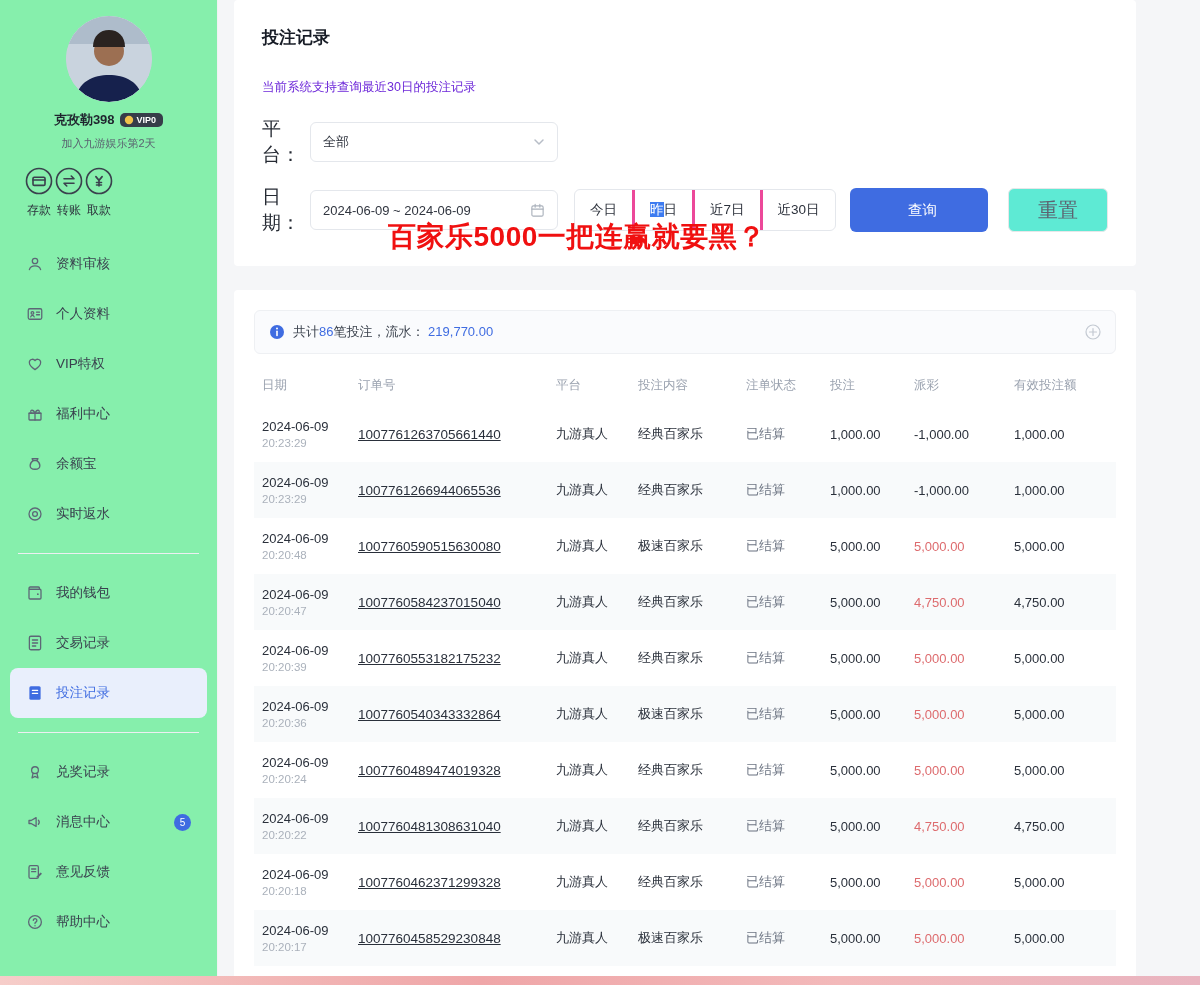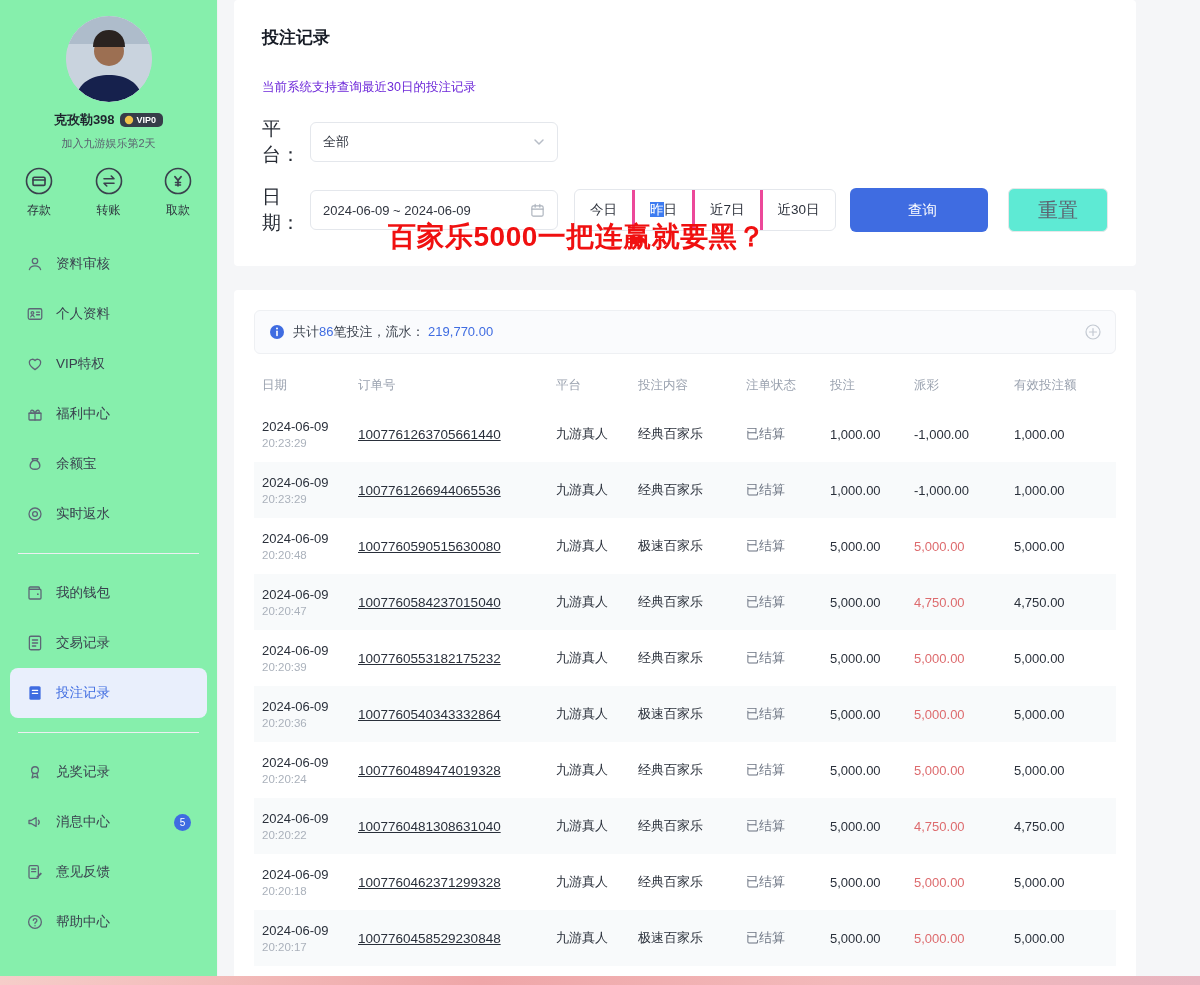--- a/index.html
+++ b/index.html
@@ -8,21 +8,21 @@
   body{font-family:"Liberation Sans","DejaVu Sans",sans-serif;background:#f5f6f8;position:relative;overflow:hidden;}
 
   
   .sidebar{position:absolute;left:0;top:0;width:218px;height:985px;background:#86efac;border-right:1px solid #f1f2f4;z-index:2;}
   .profile{text-align:center;padding-top:16px;}
   .avatar{width:86px;height:86px;margin:0 auto;border-radius:50%;overflow:hidden;background:#c9d3de;}
   .name-row{margin-top:9px;display:flex;align-items:center;justify-content:center;gap:5px;}
   .uname{font-size:13px;font-weight:bold;color:#1f242e;}
   .vip{display:inline-flex;align-items:center;gap:3px;background:#363d49;color:#fff;font-size:9px;font-weight:bold;padding:2px 7px 2px 4px;border-radius:5px;}
   .join{margin-top:7px;font-size:11px;color:#5a6270;}
-  .quick-actions{display:flex;justify-content:space-between;padding:15px 24px 6px;}
+  .quick-actions{display:flex;justify-content:flex-start;padding:15px 24px 6px;}
   .qa{display:flex;flex-direction:column;align-items:center;gap:6px;cursor:pointer;}
   .qa-icon{display:flex;color:#3a414d;}
   .qa-label{font-size:12px;color:#2c323c;}
   .menu{padding:14px 10px 0;}
   .menu-item{display:flex;align-items:center;gap:12px;height:50px;padding:0 16px;border-radius:8px;font-size:13.5px;color:#39414e;cursor:pointer;}
   .micon{display:flex;color:#5d München6d;color:#5d6676;}
   .menu-item.active{background:#e9effc;color:var(--primary);}
   .menu-item.active .micon{color:var(--primary);}
   .mbadge{margin-left:auto;min-width:17px;height:17px;background:var(--primary);color:#fff;font-size:10px;border-radius:50%;display:flex;align-items:center;justify-content:center;}
   .menu-divider{height:1px;background:#edeff2;margin:14px 8px;}

